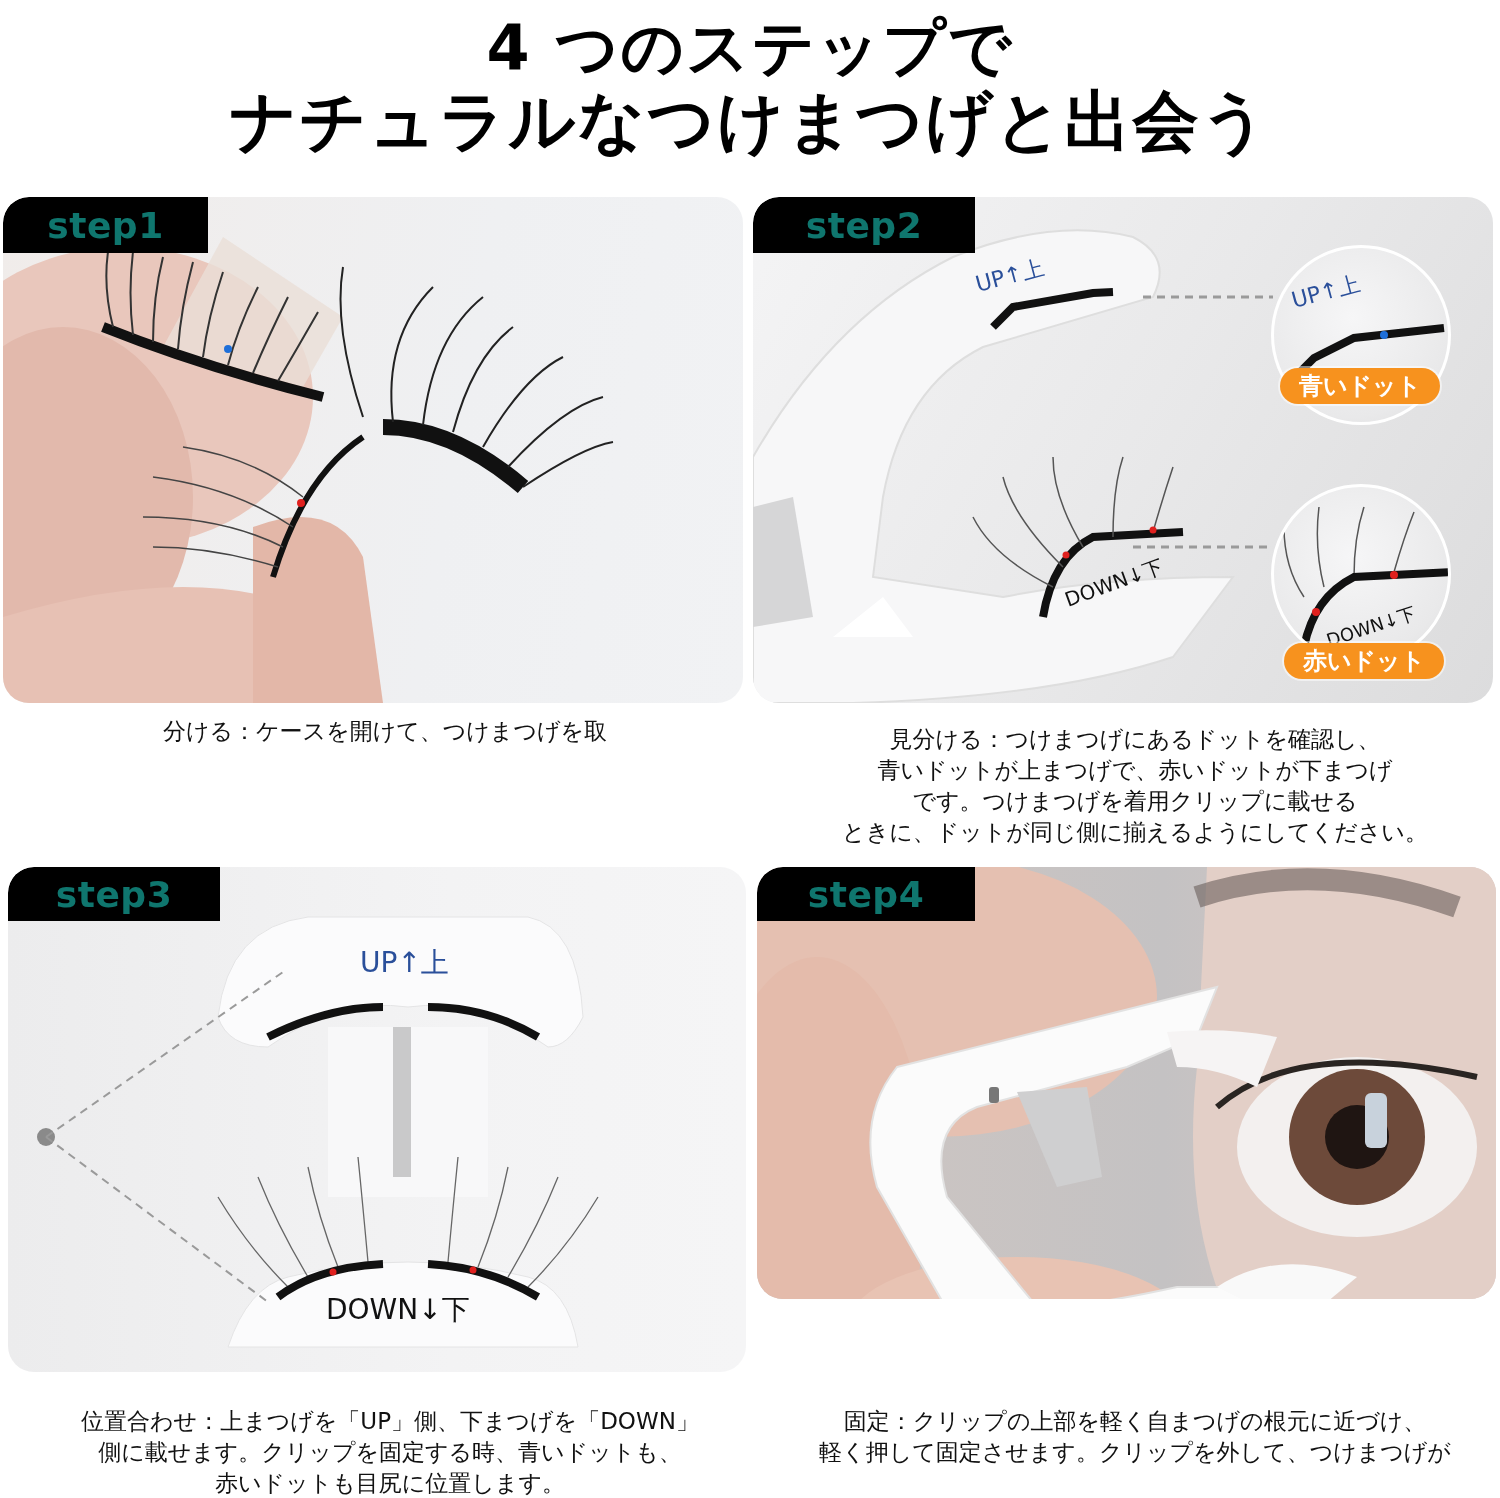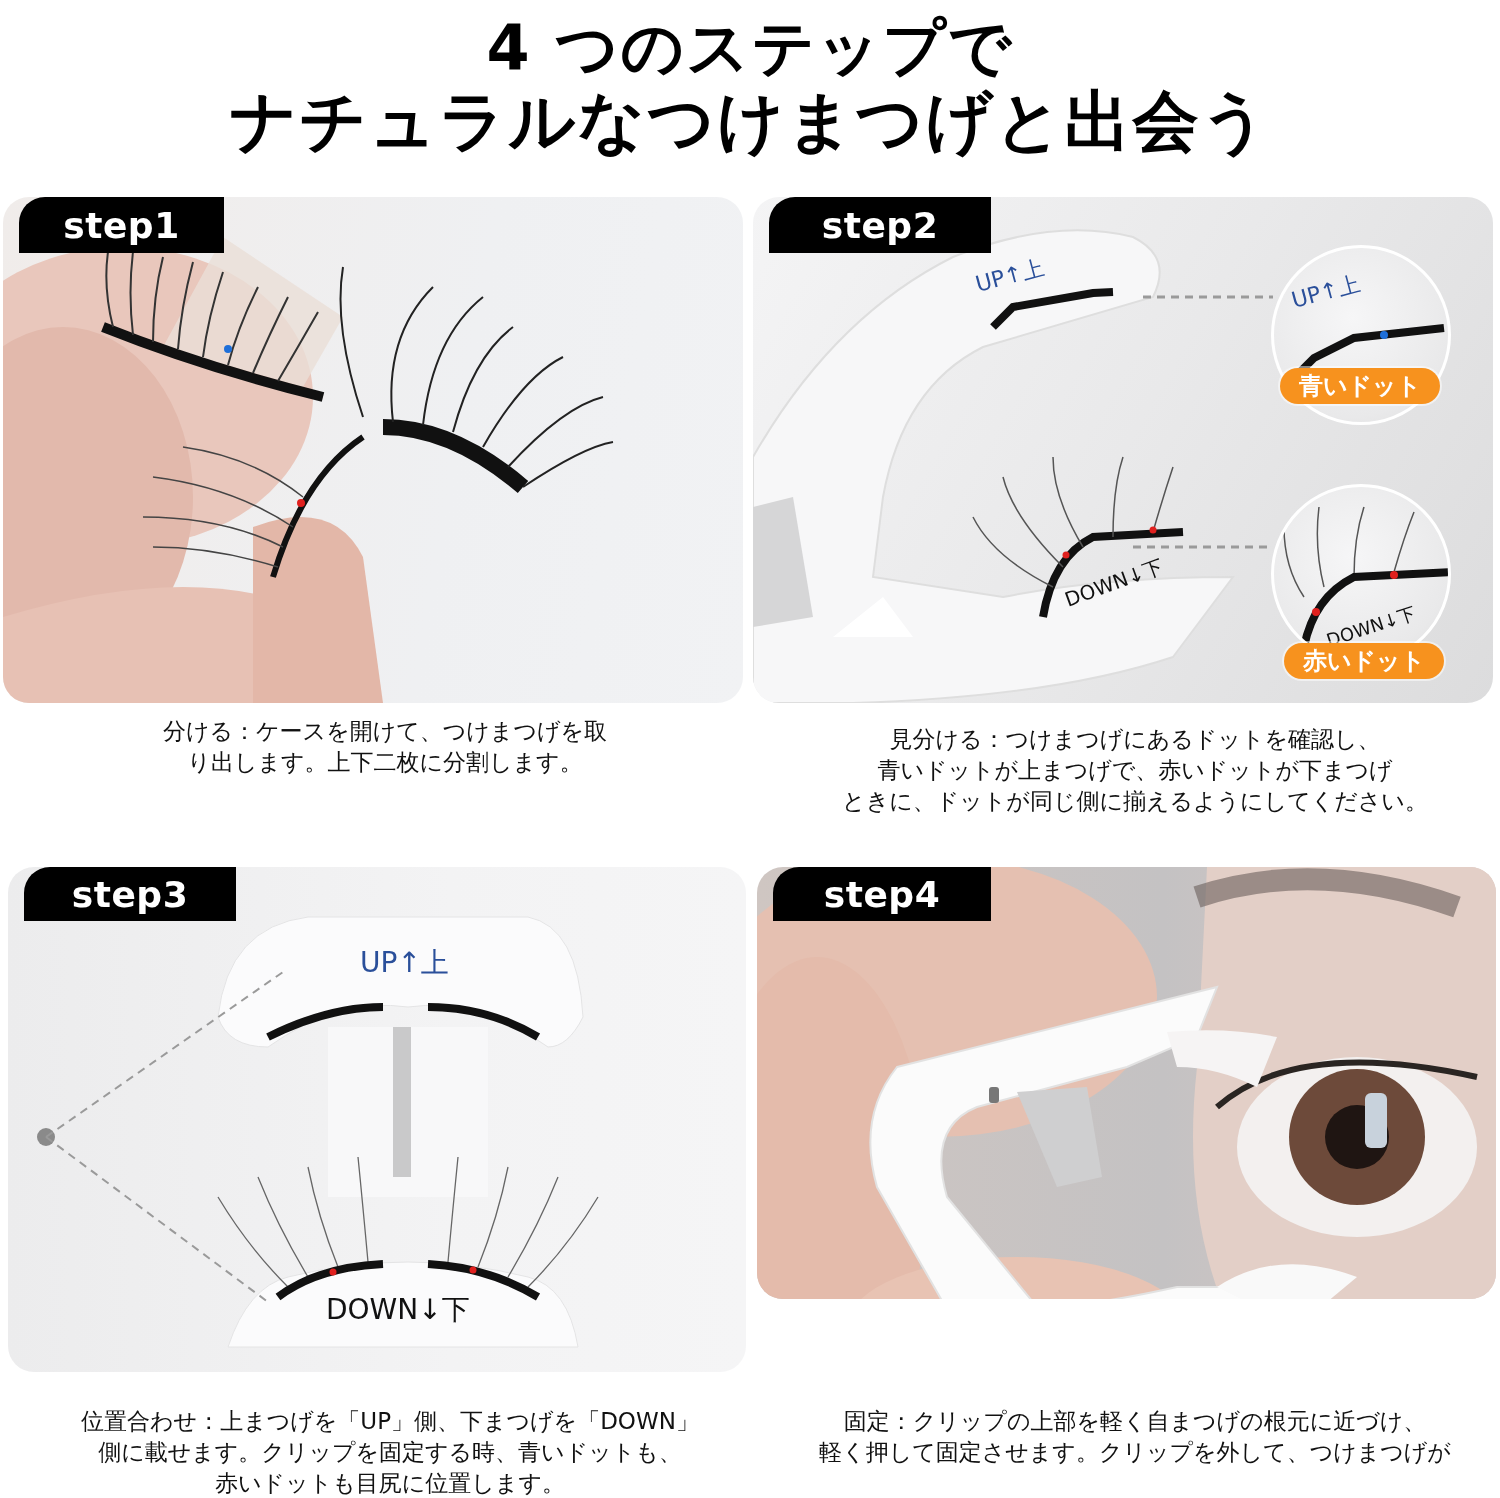--- a/index.html
+++ b/index.html
@@ -11,21 +11,21 @@
     font-weight: 900; color: #000; letter-spacing: 2px;
     font-family: "DejaVu Sans", sans-serif;
   }
   .title.l1 { top: 12px; font-size: 62px; line-height: 72px; }
   .title.l2 { top: 82px; font-size: 66px; line-height: 80px; }
 
   .panel {
     position: absolute; border-radius: 26px; overflow: hidden;
   }
   .badge {
-    position: absolute; left: 16px; top: 0; background: #000; color: #ffffff;
+    position: absolute; left: 0; top: 0; background: #000; color: #0f766e;
     font-family: "DejaVu Sans", sans-serif; font-weight: 700; font-size: 36px;
     display: flex; align-items: center; justify-content: center;
     border-top-left-radius: 26px; letter-spacing: 0.5px; text-align: right;
   }
   .caption {
     position: absolute; text-align: center; font-size: 23px; line-height: 31px;
     color: #111; font-family: "DejaVu Sans", sans-serif; padding-left: 20px;
   }
   .caption div { white-space: nowrap; }
 
@@ -96,21 +96,20 @@
         <path d="M290 330 Q230 290 150 280"></path>
       <path d="M280 350 Q220 320 140 320"></path>
         <path d="M275 370 Q210 350 150 350"></path>
     </g>
     <circle cx="298" cy="306" r="4" fill="#e0201e"></circle>
   </svg>
   <div class="badge" style="width:205px;height:56px">step1</div>
 </div>
 <div class="caption" style="left:0;top:716px;width:750px">
   <div>分ける：ケースを開けて、つけまつげを取</div>
-  <div>り出します。上下二枚に分割します。</div>
 </div>
 
 <div class="panel" id="p2">
   <svg width="740" height="506" viewBox="0 0 740 506" style="position:absolute;left:0;top:0">
 
     <path d="M0 260 Q80 120 200 60 Q300 20 380 40 Q420 60 400 100 L230 150 Q150 190 130 300 L120 380 L250 400 Q350 380 480 380 L420 460 Q300 500 100 506 L0 506 Z" fill="#f7f7f8" stroke="#dedede" stroke-width="2"></path>
     <path d="M0 310 L40 300 L60 420 L0 430 Z" fill="#d6d6d7"></path>
     <path d="M80 440 L130 400 L160 440 Z" fill="#ffffff"></path>
 
     <path d="M240 130 L260 110 L340 96 L360 95" stroke="#111" stroke-width="8" fill="none"></path>
@@ -152,20 +151,21 @@
       <circle cx="42" cy="125" r="4" fill="#e0201e"></circle>
       <text x="55" y="160" fill="#111" font-size="18" font-family="DejaVu Sans, sans-serif" transform="rotate(-18 55 160)">DOWN↓下</text>
     </svg>
   </div>
   <div class="dot-pill" style="left:531px;top:446px;width:160px;height:36px">赤いドット</div>
   <div class="badge" style="width:222px;height:56px">step2</div>
 </div>
 <div class="caption" style="left:750px;top:724px;width:750px">
   <div>見分ける：つけまつげにあるドットを確認し、</div>
   <div>青いドットが上まつげで、赤いドットが下まつげ</div>
+  <div>です。つけまつげを着用クリップに載せる</div>
   <div>ときに、ドットが同じ側に揃えるようにしてください。</div>
 </div>
 
 <div class="panel" id="p3">
   <svg width="738" height="505" viewBox="0 0 738 505" style="position:absolute;left:0;top:0">
 
     <rect x="320" y="160" width="160" height="170" fill="#f8f8f9"></rect>
     <rect x="385" y="160" width="18" height="150" fill="#c9c9ca"></rect>
 
     <path d="M210 150 Q220 60 300 50 L520 50 Q570 60 575 150 Q560 180 540 180 Q470 130 400 140 Q330 130 260 180 Q220 180 210 150 Z" fill="#fbfbfc" stroke="#e4e4e5"></path>

